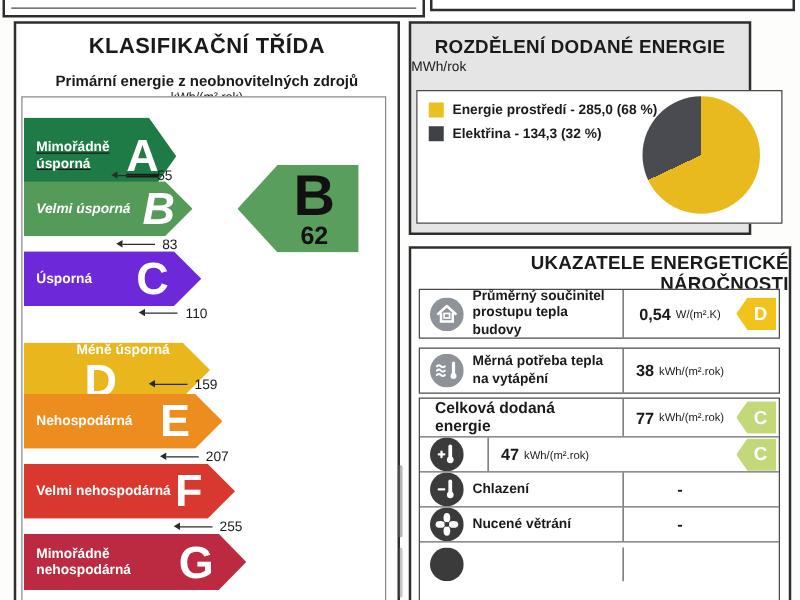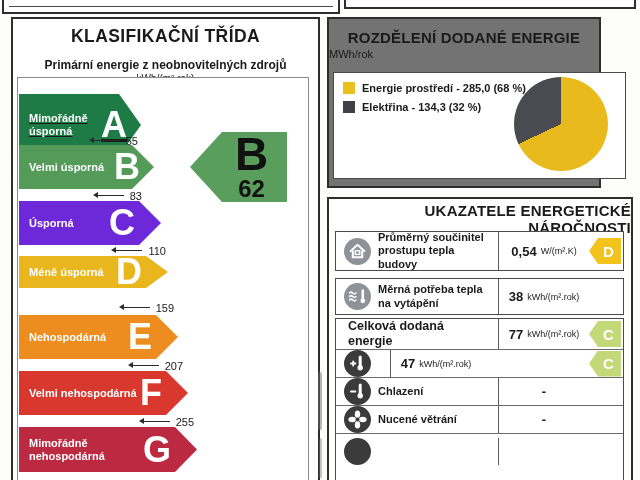--- a/index.html
+++ b/index.html
@@ -21,21 +21,21 @@
   .lp-unit{margin-top:1px;text-align:center;font-size:10px;}
   .scale-box{position:absolute;left:4px;top:58px;width:290px;height:430px;border:1.5px solid #8a8a8a;background:#fff;}
 
   .band{position:absolute;left:1px;display:flex;align-items:center;
         clip-path:polygon(0 0,calc(100% - 22px) 0,100% 50%,calc(100% - 22px) 100%,0 100%);}
   .band .blabel{flex:1;padding-left:10px;color:#fff;font-weight:bold;font-size:11px;line-height:1.18;}
   .band .bletter{color:#fff;font-weight:bold;font-size:36px;line-height:1;margin-right:26px;}
   .band-a{top:16px;height:62px;width:122px;text-decoration:underline;}
   .band-b{top:67px;height:44px;width:135px;}
   .band-c{top:123px;height:44px;width:142px;}
-  .band-d{top:178px;height:32px;width:149px;}
+  .band-d{top:196px;height:44px;width:149px;flex-direction:column;}
   .band-e{top:237px;height:44px;width:159px;}
   .band-f{top:293px;height:44px;width:169px;}
   .band-g{top:349px;height:45px;width:178px;}
   .band-a .bletter,.band-b .bletter{margin-right:14px;}
 
   .thr{position:absolute;display:flex;align-items:center;height:11px;}
   .thr-arrow{width:26px;height:1.6px;background:#2b2b2b;position:relative;margin-right:6px;}
   .thr-arrow::before{content:'';position:absolute;left:-5px;top:-2.6px;width:0;height:0;
      border-top:3.4px solid transparent;border-bottom:3.4px solid transparent;border-right:5.5px solid #2b2b2b;}
   .thr-num{font-size:11px;}
@@ -43,24 +43,24 @@
   .thr-83 {top:112px;right:166px;}
   .thr-110{top:167px;right:142px;}
   .thr-159{top:224px;right:134px;}
   .thr-207{top:282px;right:125px;}
   .thr-255{top:338px;right:114px;}
 
   .indicator{position:absolute;left:172px;top:54px;width:97px;height:70px;
      clip-path:polygon(0 50%,32px 0,100% 0,100% 100%,32px 100%);
      display:flex;flex-direction:column;align-items:center;justify-content:center;padding-left:26px;box-sizing:border-box;}
   .ind-letter{font-size:46px;font-weight:bold;line-height:.92;color:#111;}
-  .ind-value{font-size:24px;font-weight:bold;line-height:1;color:#111;margin-top:1px;}
-
-  
-  .rt-panel{position:absolute;left:327px;top:17px;width:274px;height:171px;border:2.5px solid #2e2e2e;background:#737373;box-sizing:border-box;}
+  .ind-value{font-size:20px;font-weight:bold;line-height:1;color:#111;margin-top:1px;}
+
+  
+  .rt-panel{position:absolute;left:327px;top:17px;width:274px;height:171px;border:2.5px solid #2e2e2e;background:#e5e5e5;box-sizing:border-box;}
   .rt-title{margin-top:10px;text-align:center;font-size:15px;font-weight:bold;letter-spacing:.2px;}
   .rt-unit{margin-top:2px;font-size:11px;}
   .split-inner{position:absolute;left:4px;top:53px;width:291px;height:105px;border:1.5px solid #4a4a4a;background:#fff;}
   .legend{position:absolute;left:9px;top:9px;}
   .legend-item{display:flex;align-items:center;margin-bottom:7px;}
   .legend-swatch{width:12px;height:12px;margin-right:7px;flex:none;}
   .legend-label{font-size:11px;font-weight:bold;white-space:nowrap;}
   .pie{position:absolute;left:180px;top:4px;width:94px;height:94px;border-radius:50%;}
 
   
@@ -111,21 +111,21 @@
 
     <div class="band band-a" style="background: rgb(31, 123, 69);">
       <span class="blabel">Mimořádně úsporná</span>
       <span class="bletter">A</span>
     </div>
     <div class="thr thr-55">
       <span class="thr-arrow"></span>
       <span class="thr-num">55</span>
     </div>
 
-    <div class="band band-b" style="background: rgb(84, 154, 89);">
+    <div class="band band-b" style="background: rgb(84, 154, 89); font-style: italic;">
       <span class="blabel">Velmi úsporná</span>
       <span class="bletter">B</span>
     </div>
     <div class="thr thr-83">
       <span class="thr-arrow"></span>
       <span class="thr-num">83</span>
     </div>
 
     <div class="band band-c" style="background: #6d28d9;">
       <span class="blabel">Úsporná</span>

